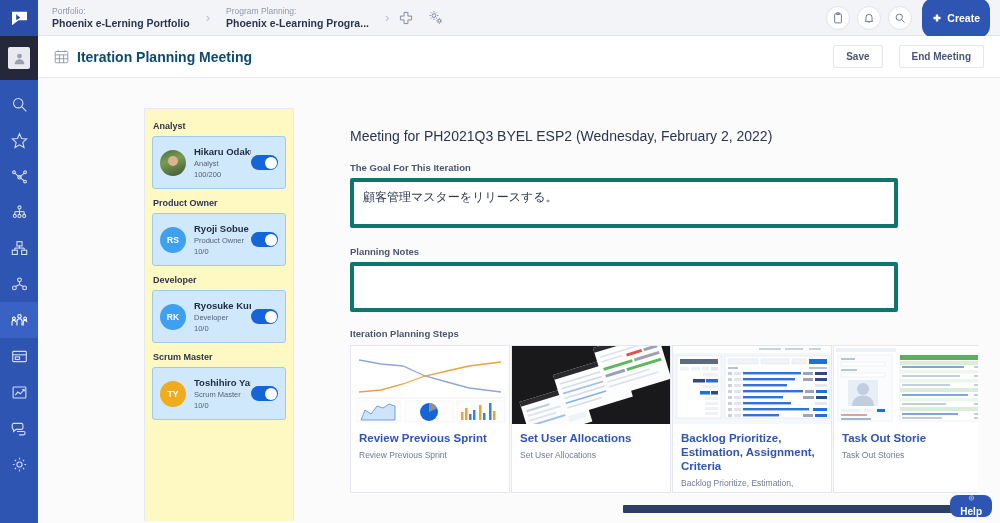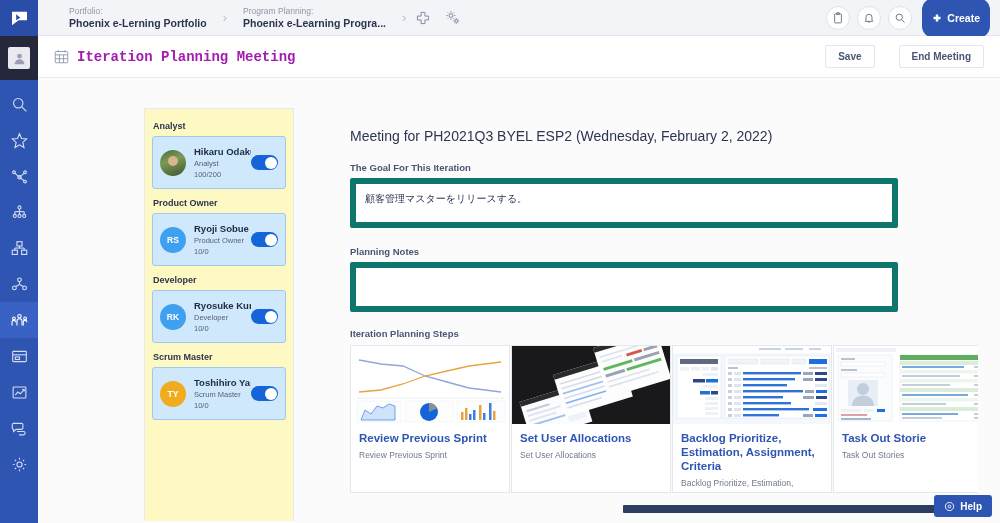--- a/index.html
+++ b/index.html
@@ -41,21 +41,21 @@
   }
   .rail-item svg { width: 17px; height: 17px; stroke: #d4ddf2; fill: none; stroke-width: 1.3; }
   .rail-item.active { background: #3a62c4; }
   .rail-item.active svg { stroke: #ffffff; }
 
   
   #topbar {
     position: absolute; left: 38px; top: 0; width: 962px; height: 36px;
     background: #f3f4f7;
     border-bottom: 1px solid #e2e5ec;
-    display: flex; align-items: center; padding-left: 17px;
+    display: flex; align-items: center;
   }
   .crumb { padding: 0 14px; min-width: 0; }
   .crumb .c-label { font-size: 8.5px; color: #9097a8; line-height: 11px; white-space: nowrap; }
   .crumb .c-value { font-size: 10.5px; color: #2b3category; color: #2b3550; font-weight: bold; line-height: 13px; white-space: nowrap; }
   .crumb-sep { color: #b9bfcd; font-size: 13px; padding: 0 2px; }
   .topbar-icon {
     width: 30px; height: 36px; display: flex; align-items: center; justify-content: center;
     cursor: pointer;
   }
   .topbar-icon svg { stroke: #7d889f; fill: none; stroke-width: 1.2; }
@@ -75,22 +75,22 @@
   #create-btn svg { width: 10px; height: 10px; stroke: #fff; fill: none; stroke-width: 1.6; margin-right: 5px; }
 
   
   #page-header {
     position: absolute; left: 38px; top: 36px; width: 962px; height: 42px;
     background: #ffffff; border-bottom: 1px solid #e6e9ef;
     display: flex; align-items: center; padding: 0 16px;
   }
   #page-header .ph-icon { margin-right: 8px; display: flex; }
   #page-header .ph-icon svg { width: 15px; height: 15px; stroke: #8d97ad; fill: none; stroke-width: 1.1; }
-  #page-title { font-size: 14px; font-weight: bold; color: #a21caf; font-family: Liberation Mono, monospace; }
-  #header-actions { margin-left: auto; display: flex; gap: 24px; justify-content: space-between; }
+  #page-title { font-size: 14px; font-weight: bold; color: #0c4a6e; }
+  #header-actions { margin-left: auto; display: flex; gap: 16px; justify-content: space-between; }
   .ghost-btn {
     height: 23px; min-width: 48px; padding: 0 12px;
     border: 1px solid #e3e6ed; background: #fff;
     font-size: 10px; font-weight: bold; color: #4a5573;
     display: flex; align-items: center; justify-content: center;
     border-radius: 2px; cursor: pointer;
   }
 
   
   #body-area {
@@ -133,22 +133,22 @@
     position: absolute; right: 1.5px; top: 1.5px;
     width: 12px; height: 12px; border-radius: 50%; background: #fff;
   }
 
   
   #detail { position: absolute; left: 272px; top: 0; width: 690px; height: 445px; }
   #meeting-title { font-size: 14px; color: #2b3550; padding: 50px 0 0 40px; }
   .field-group { padding-left: 40px; margin-top: 18px; }
   .field-label { font-size: 9.5px; font-weight: bold; color: #4a5573; margin-bottom: 5px; }
   .field-box {
-    width: 548px; background: #fff; border: 6px solid #0f766e; border-radius: 2px;
-    font-size: 10px; color: #2b3550; padding: 8px 9px; line-height: 14px;
+    width: 548px; background: #fff; border: 4px solid #0f766e; border-radius: 2px;
+    font-size: 12px; color: #2b3550; padding: 8px 9px; line-height: 14px;
   }
   #goal-box { height: 50px; }
   #notes-box { height: 50px; }
 
   
   #steps-wrap { padding-left: 40px; margin-top: 16px; }
   #steps-label { font-size: 9.5px; font-weight: bold; color: #4a5573; margin-bottom: 6px; }
   #steps-strip {
     position: relative; width: 628px; height: 148px;
     display: flex; gap: 1px; overflow: hidden;
@@ -169,23 +169,23 @@
   }
   #hscroll .track { width: 100%; height: 10px; background: #fbfbfc; }
   #hscroll .thumb {
     position: absolute; left: 1px; top: 1px; width: 355px; height: 8px;
     background: #2d3e63; border-radius: 1px; cursor: pointer;
   }
 
   
   #help-btn {
     position: absolute; right: 8px; bottom: 6px;
-    background: #2f55b3; color: #fff; border-radius: 3px;
+    background: #2f55b3; color: #fff; border-radius: 8px;
     height: 22px; padding: 0 10px; font-size: 10px; font-weight: bold;
-    display: flex; align-items: center; gap: 5px; cursor: pointer;
+    display: flex; align-items: center; gap: 5px; cursor: pointer; flex-direction: column;
   }
   #help-btn svg { width: 11px; height: 11px; stroke: #fff; fill: none; stroke-width: 1.3; }
 </style>
 </head>
 <body>
 
 <div id="app">
 
   <nav id="left-rail">
     <div id="rail-logo">

